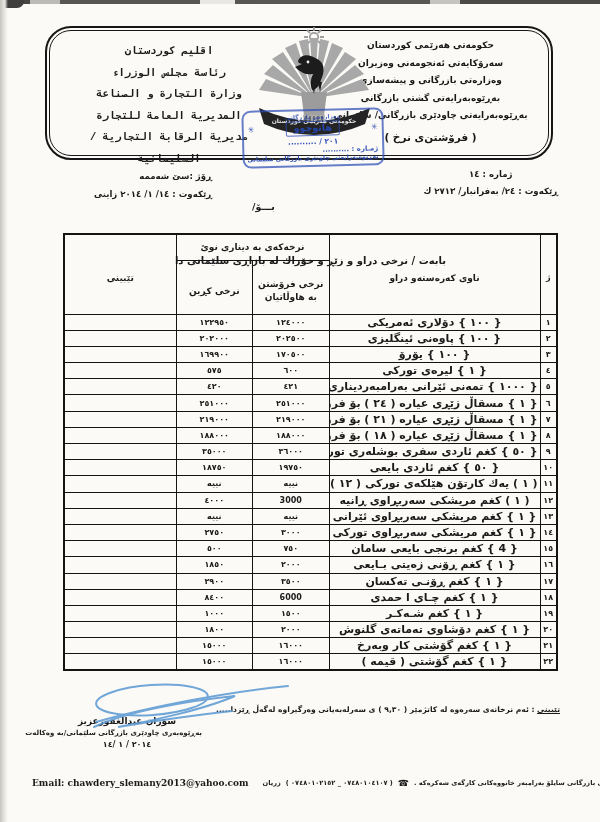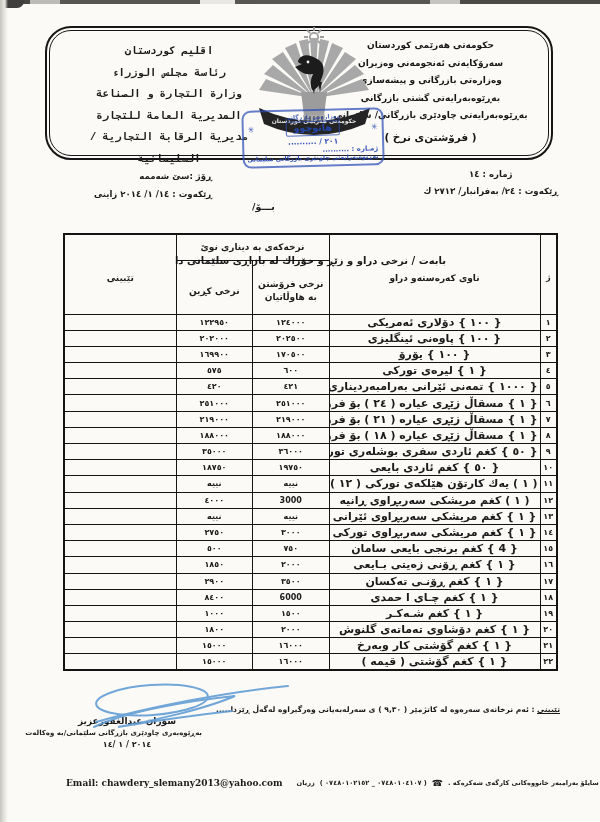--- a/index.html
+++ b/index.html
@@ -75,21 +75,21 @@
 
   .signature { position:absolute; left:52px; top:716px; width:150px; text-align:center; z-index:3; }
   .sig-name { font-size:9px; }
   .sig-title { font-size:7px; margin-top:3px; white-space:nowrap; }
   .sig-date { font-size:8px; margin-top:3px; letter-spacing:1px; }
 
   .pen { position:absolute; left:0; top:0; z-index:5; pointer-events:none; }
 
   .contact { position:absolute; left:0; top:778px; width:100%; display:flex;
     align-items:flex-start; }
-  .contact-email { margin-left:66px; font-family:"DejaVu Serif",serif; font-size:9px;
+  .contact-email { margin-left:32px; font-family:"DejaVu Serif",serif; font-size:9px;
     white-space:nowrap; }
   .contact-ku { margin-left:auto; margin-right:14px; font-size:6.6px; white-space:nowrap;
     display:flex; align-items:center; gap:5px; }
   .contact-extra { margin-left:14px; }
   .phone-glyph { font-size:9px; }
   [dir="rtl"] { unicode-bidi:isolate; }
 </style>
 </head>
 <body>
 

